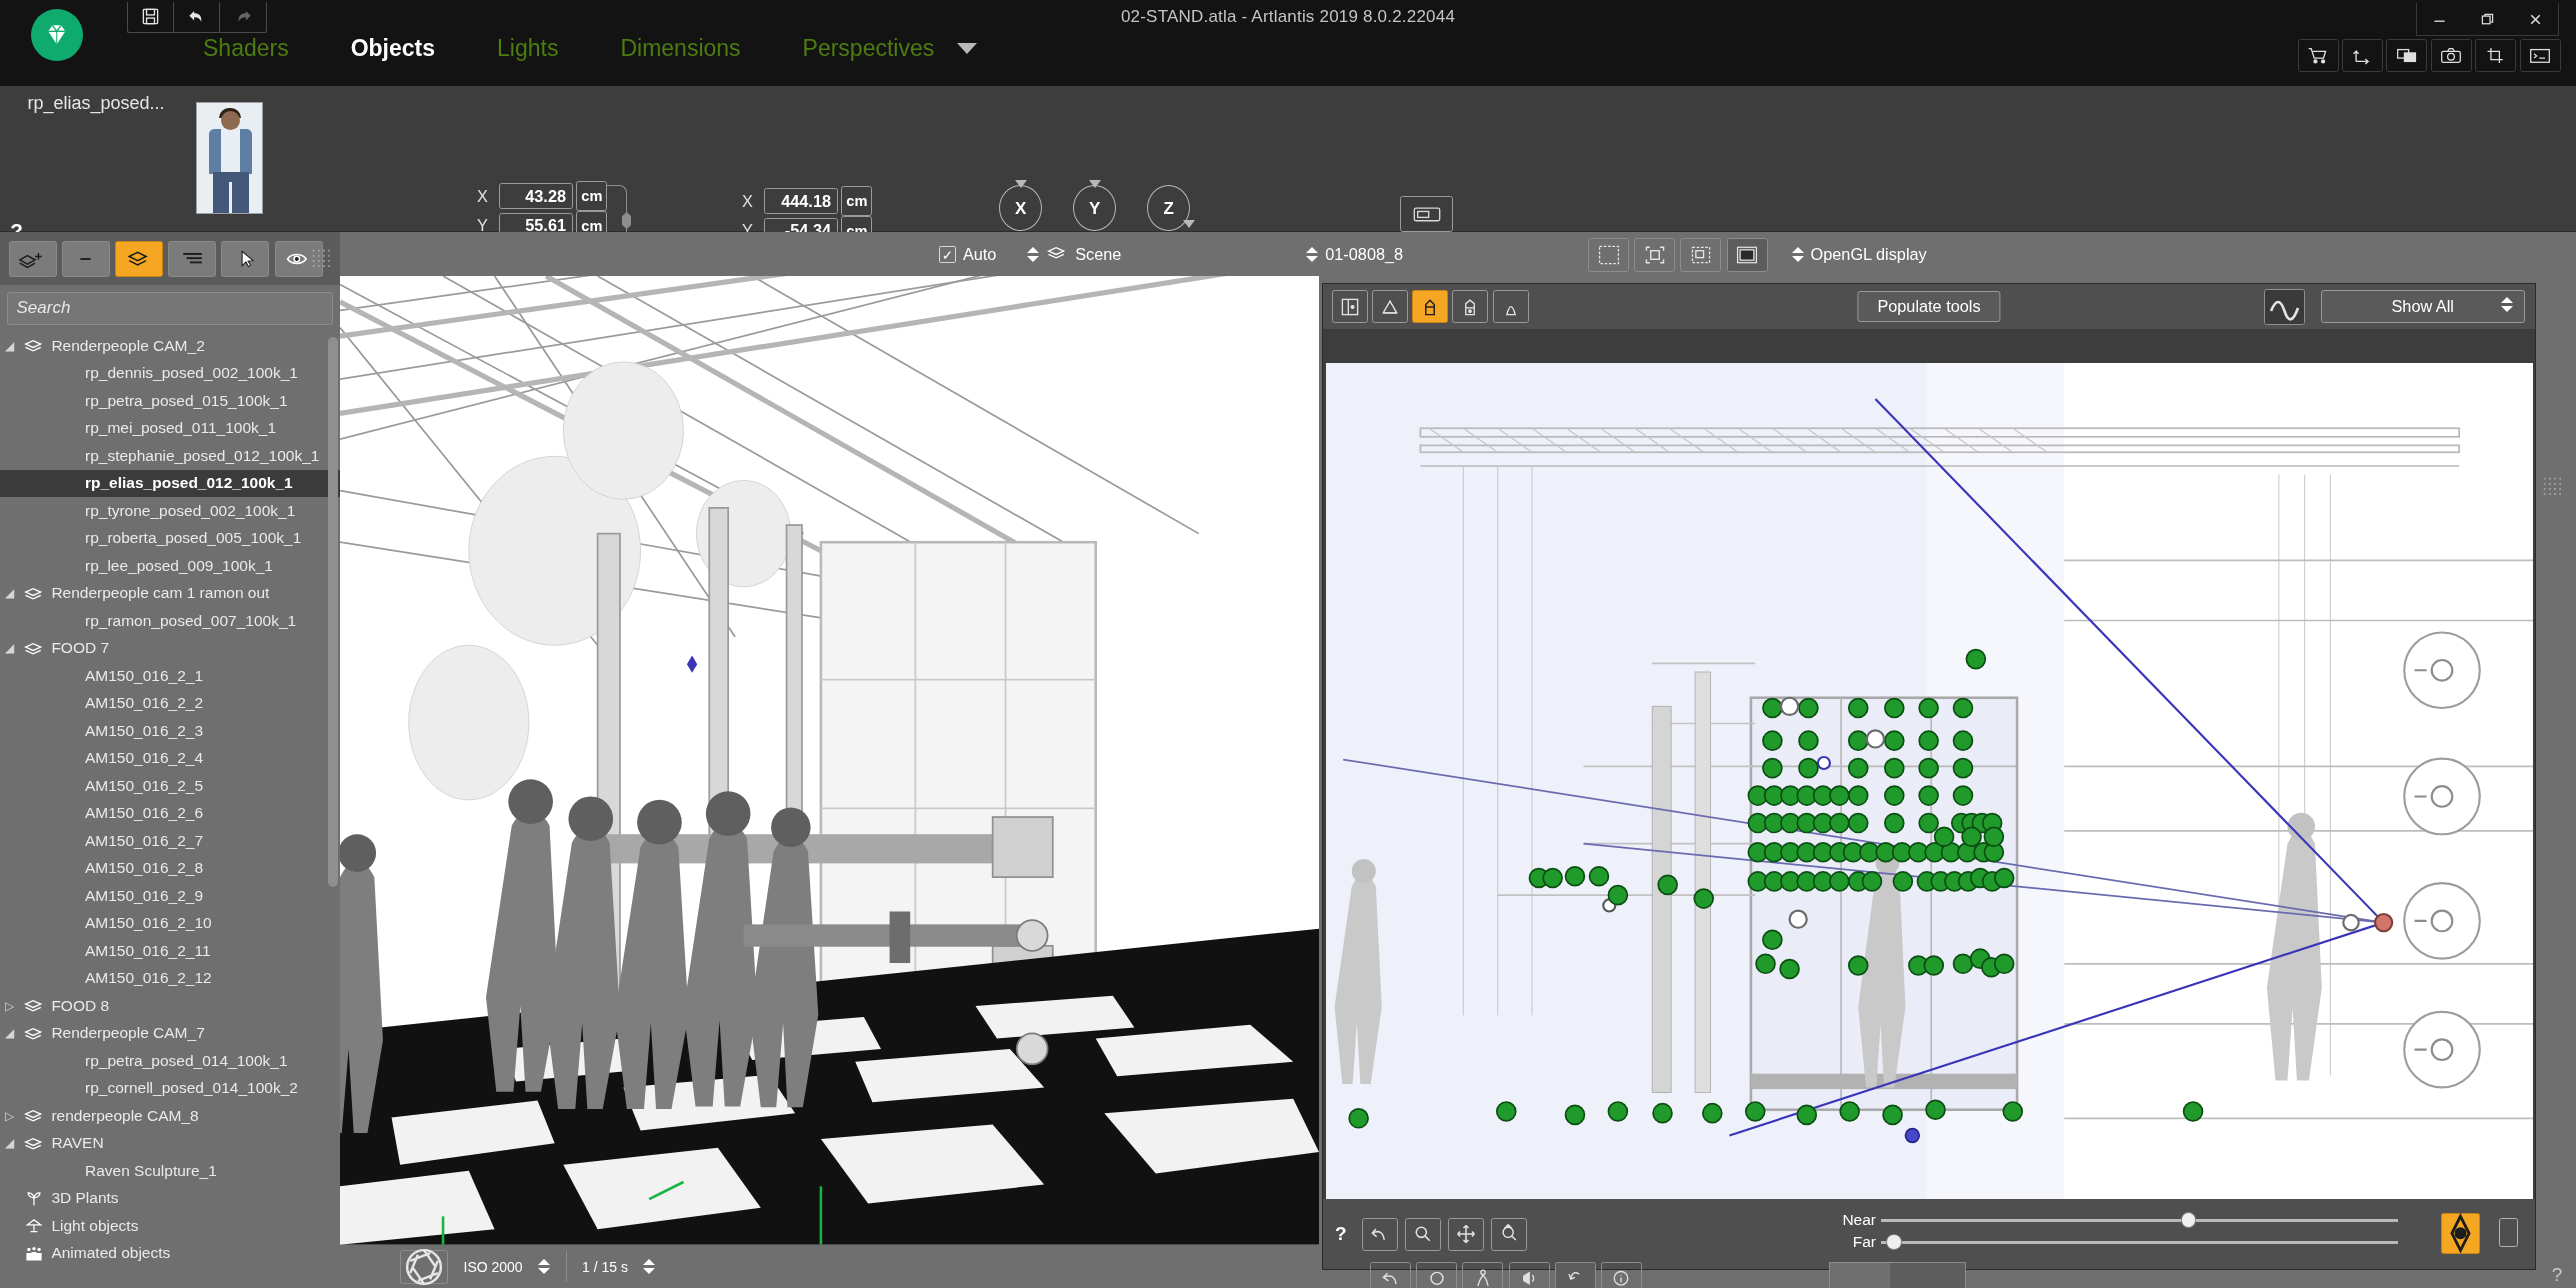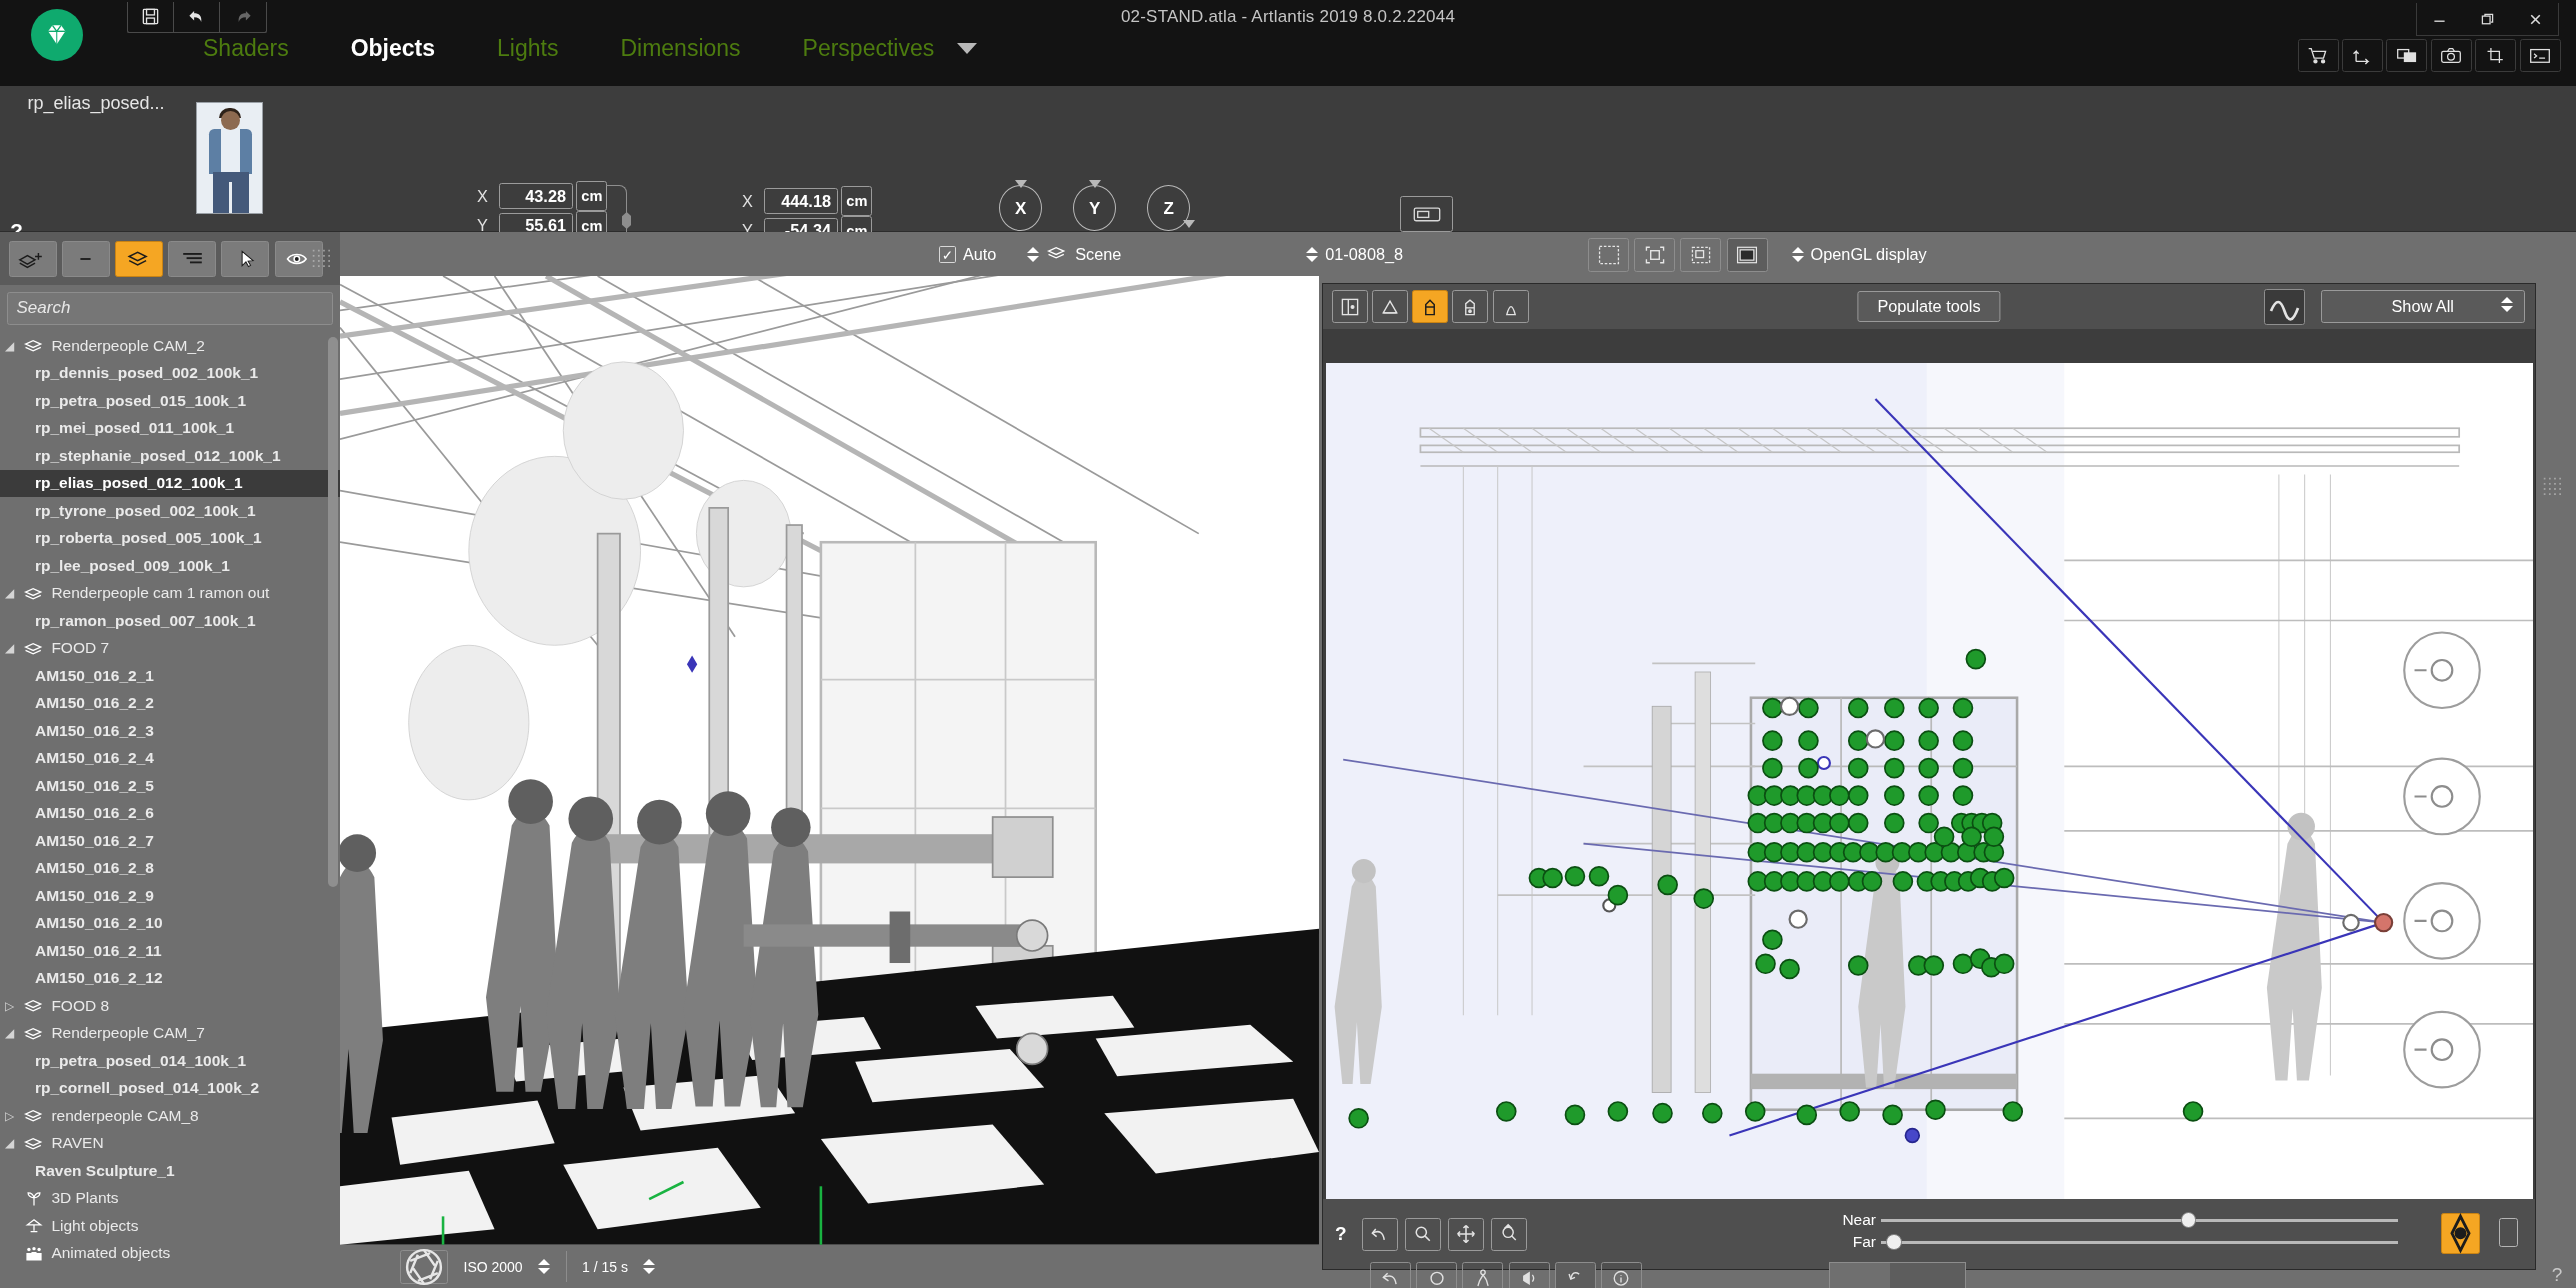--- a/index.html
+++ b/index.html
@@ -165,21 +165,21 @@
   }
   .tree {
     position:absolute; left:0; top:100px; width:340px; height:957px; overflow:hidden;
   }
   .trow { height:27.5px; display:flex; align-items:center; color:#eaeaea; font-size:15.5px; white-space:nowrap; cursor:pointer; }
   .trow.sel { background:#3b3b3b; color:#ffffff; font-weight:bold; }
   .trow .tw { width:19px; display:flex; justify-content:center; color:#d5d5d5; font-size:12px; }
   .trow .ticon { width:29px; display:flex; justify-content:center; }
   .trow .ticon svg { width:22px; height:15.5px; }
   .trow .tlabel { padding-left:3.4px; }
-  .trow.child .tlabel { padding-left:35px;font-weight:bold; }
+  .trow.child .tlabel { padding-left:85px; }
   .scrollthumb {
     position:absolute; right:1.7px; top:5.2px; width:10.3px; height:550px; background:#8f8f8f; border-radius:5.2px;
   }
 
   
   .centertoolbar {
     position:absolute; left:340px; top:232px; width:2236px; height:45px; background:#6f6f6f;
     display:flex; align-items:center;
   }
   .ctItem { display:flex; align-items:center; color:#ffffff; font-size:16.3px; gap:6.9px; }

